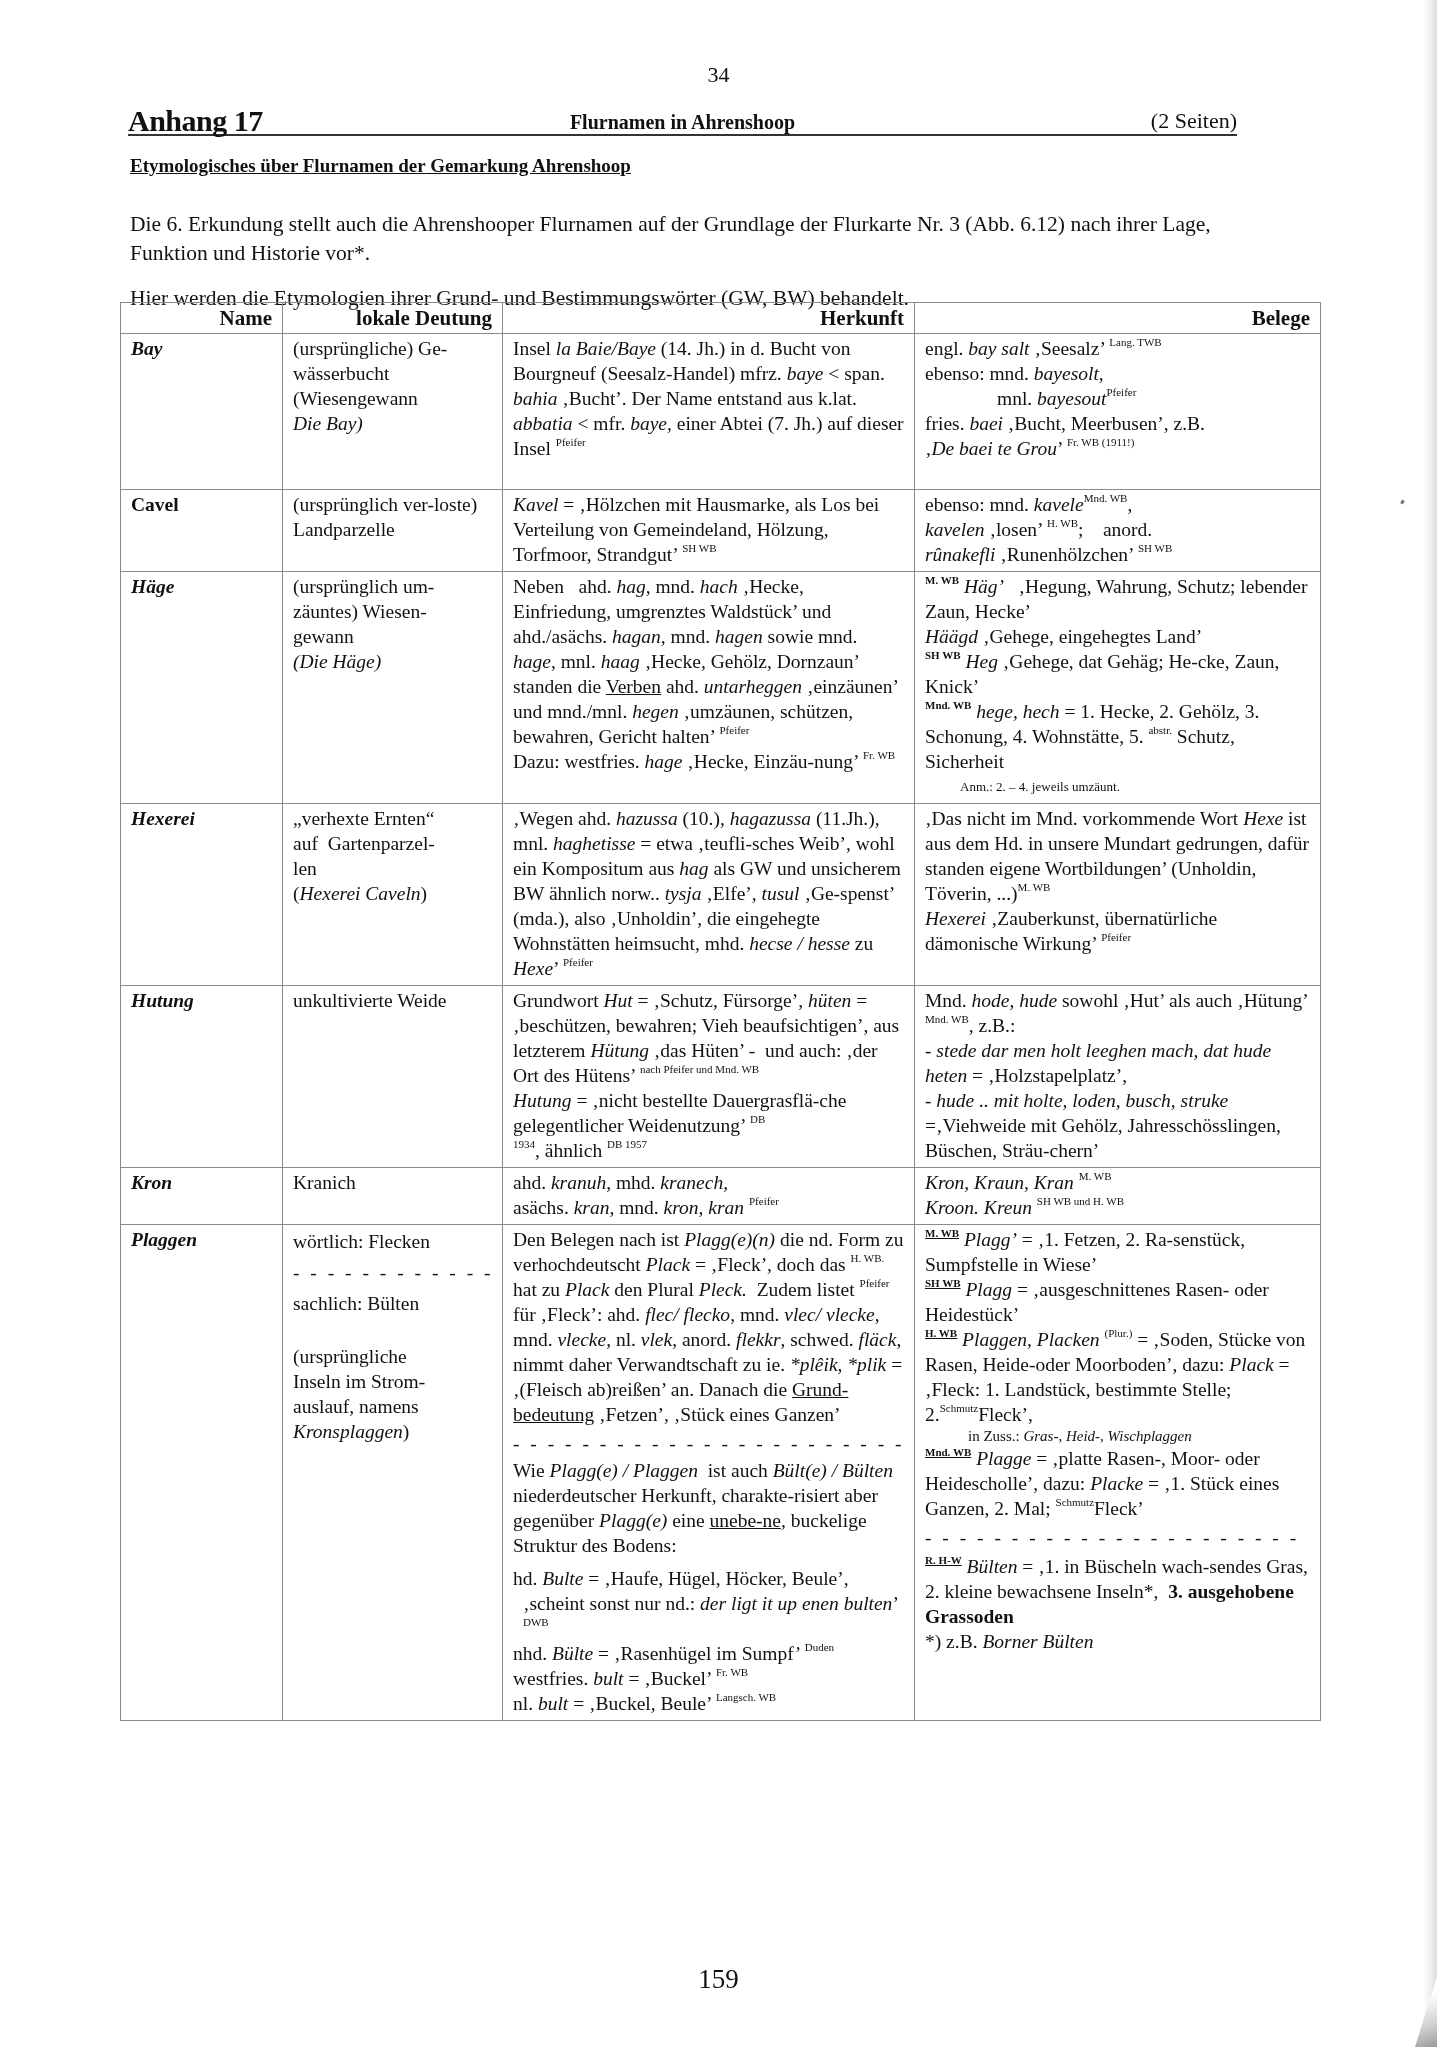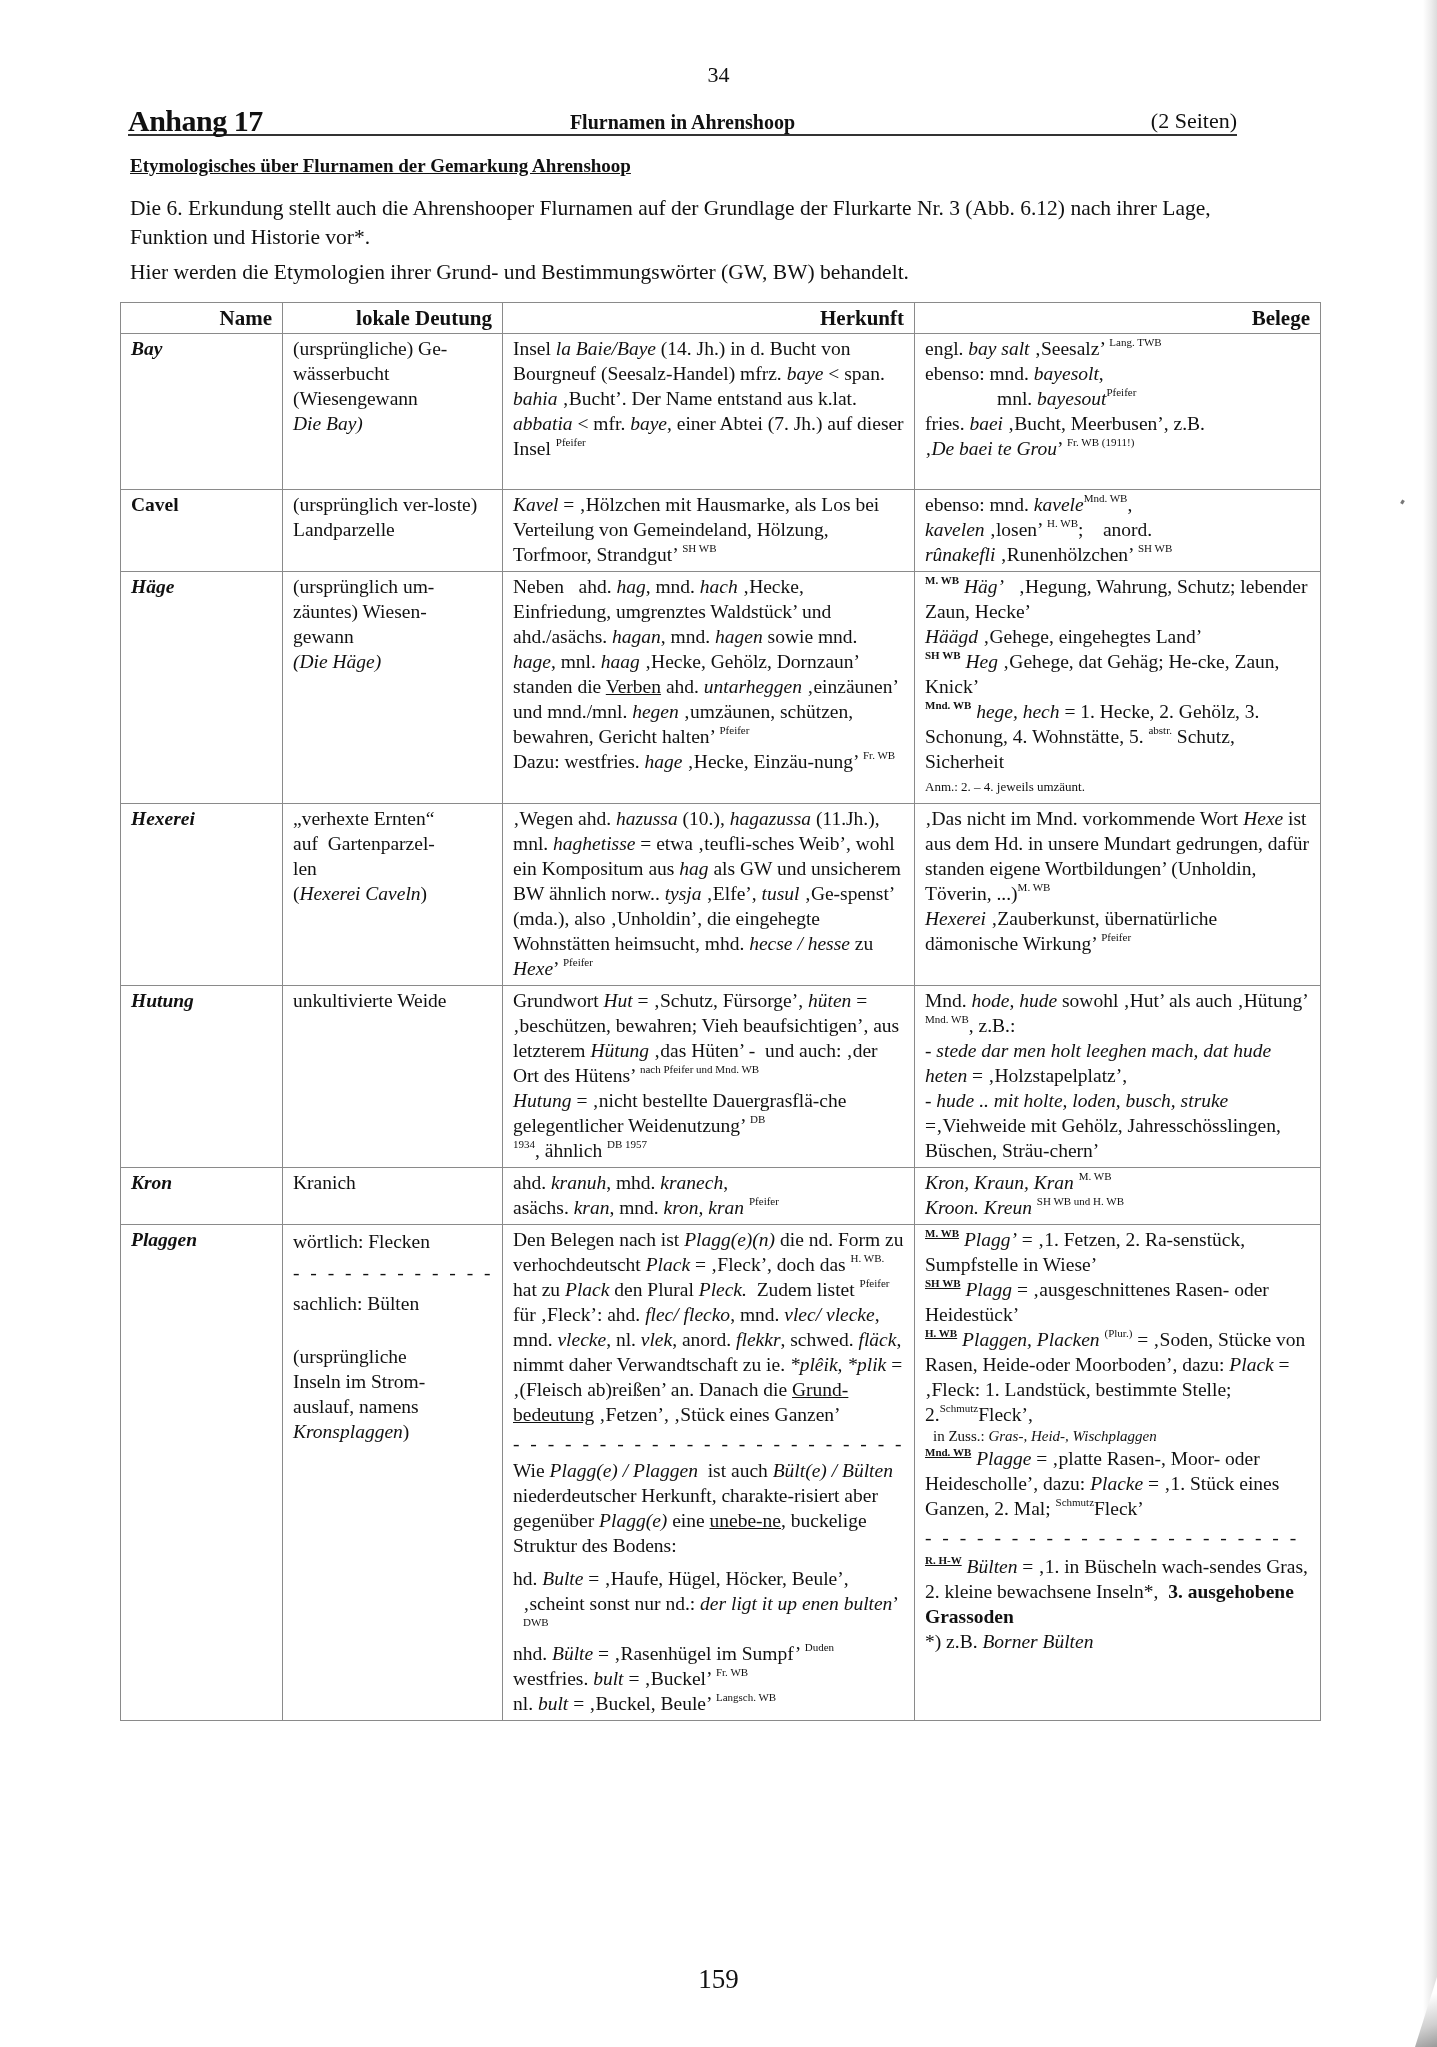--- a/index.html
+++ b/index.html
@@ -14,34 +14,34 @@
   .speck { position: absolute; left: 1401px; top: 500px; width: 3px; height: 4px; background: #777; transform: rotate(30deg); }
 
   .page-num-top { position: absolute; top: 62px; left: 0; width: 1437px; text-align: center; font-size: 22px; }
   .header-line { position: absolute; top: 98px; left: 128px; width: 1109px; height: 36px; border-bottom: 2px solid #333; }
   .anhang { position: absolute; left: 0; bottom: -4px; font-size: 30px; font-weight: bold; font-family: "Liberation Sans Narrow", "Liberation Serif", serif; letter-spacing: -0.5px; }
   .header-title { position: absolute; left: 0; right: 0; bottom: 0; text-align: center; font-size: 20px; font-weight: bold; }
   .header-pages { position: absolute; right: 0; bottom: 0; font-size: 22px; }
 
   .subtitle { position: absolute; top: 155px; left: 130px; font-size: 19px; font-weight: bold; text-decoration: underline; }
   .intro { position: absolute; top: 194px; left: 130px; width: 1120px; font-size: 21.5px; line-height: 29px; }
-  .intro p { margin: 0 0 6px 0; }
+  .intro p { margin: 16px 0 6px 0; }
 
   table.main { position: absolute; top: 302px; left: 120px; width: 1200px; border-collapse: collapse; table-layout: fixed; }
   table.main td, table.main th { border: 1.5px solid #8a8a8a; vertical-align: top; padding: 2px 10px 4px 10px; font-size: 19.5px; line-height: 25px; text-align: left; }
   table.main th { font-size: 21px; font-weight: bold; padding-top: 3px; padding-bottom: 2px; text-align: right; }
   col.c1 { width: 162px; } col.c2 { width: 220px; } col.c3 { width: 412px; } col.c4 { width: 406px; }
   .name-cell { font-weight: bold; font-style: italic; margin-left: 44px; }
   .name-plain { font-weight: bold; }
   .belege { font-size: 20.5px; line-height: 26px; }
   i { font-style: italic; }
   sup { font-size: 11px; line-height: 0; vertical-align: 9px; }
   .ul { text-decoration: underline; }
   .dash { letter-spacing: 3px; white-space: nowrap; overflow: hidden; }
-  .small { font-size: 13px; }
+  .small { font-size: 13px; margin-left: 35px; }
   .tight { font-size: 18.5px; line-height: 23.5px; }
   .block { display: block; }
   .indent { padding-left: 72px; }
   .indent-s { padding-left: 10px; }
   .gap { height: 8px; }
 
   .page-num-bottom { position: absolute; top: 1964px; left: 0; width: 1437px; text-align: center; font-size: 27px; }
 </style>
 </head>
 <body>

